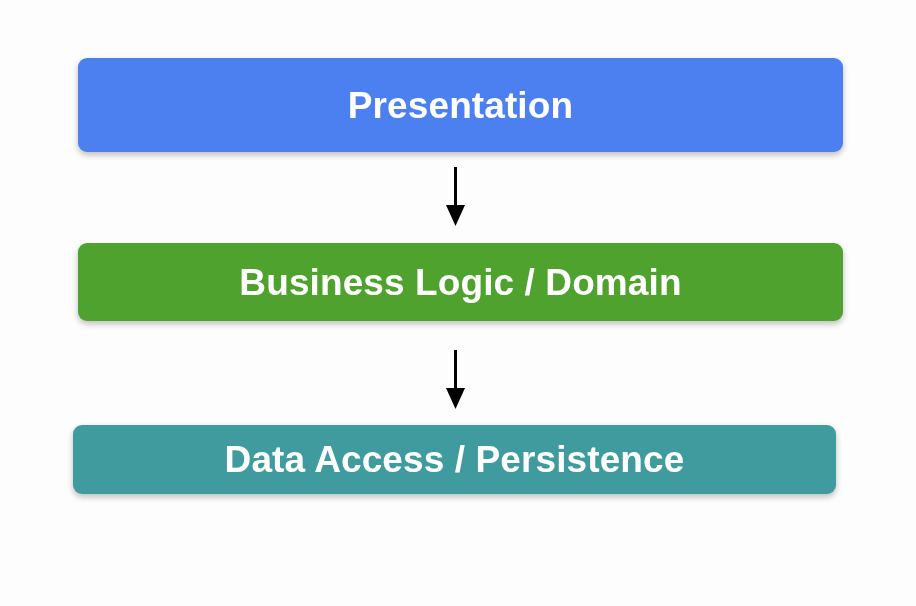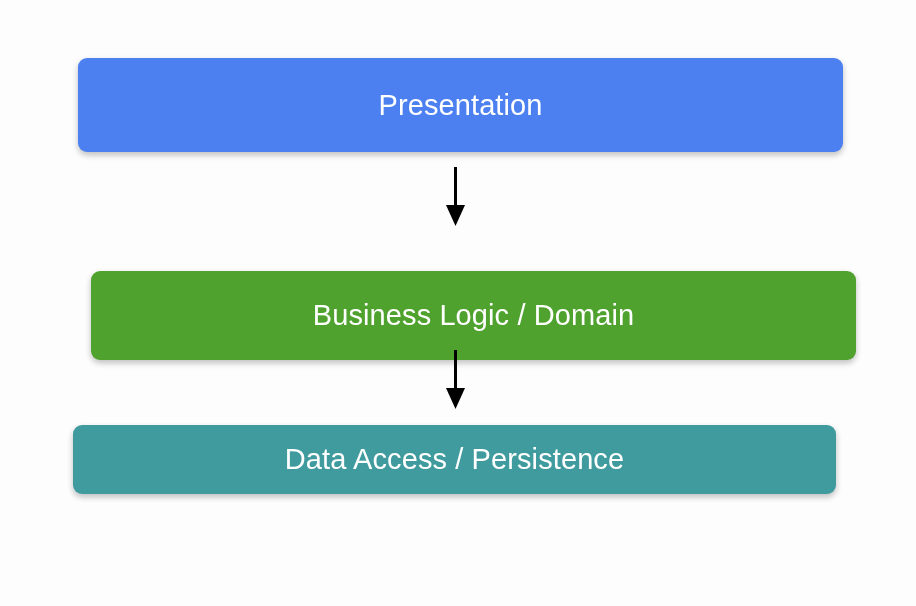--- a/index.html
+++ b/index.html
@@ -23,43 +23,42 @@
     border-radius: 9px;
     box-shadow: 0 3px 6px rgba(0,0,0,0.16), 0 3px 6px rgba(0,0,0,0.10);
     display: flex;
     align-items: center;
     justify-content: center;
     box-sizing: border-box;
   }
   .layer-label {
     color: #ffffff;
     font-family: "Liberation Sans", sans-serif;
-    font-size: 29px;
-    font-weight: 400;
+    font-size: 37px;
+    font-weight: 700;
     letter-spacing: 0.1px;
     line-height: 1;
     white-space: nowrap;
     text-align: center;
   }
   
   #box-presentation {
     left: 78px;
     top: 58px;
     width: 765px;
     height: 94px;
     background: #4c80f1;
   }
   
   #box-business-logic {
-    left: 91px;
+    left: 78px;
     top: 243px;
     width: 765px;
-    height: 89px;
+    height: 78px;
     background: #4fa22e;
-    margin-top: 28px;
   }
   
   #box-data-access {
     left: 73px;
     top: 425px;
     width: 763px;
     height: 69px;
     background: #3f9b9e;
   }
   .flow-arrow {

